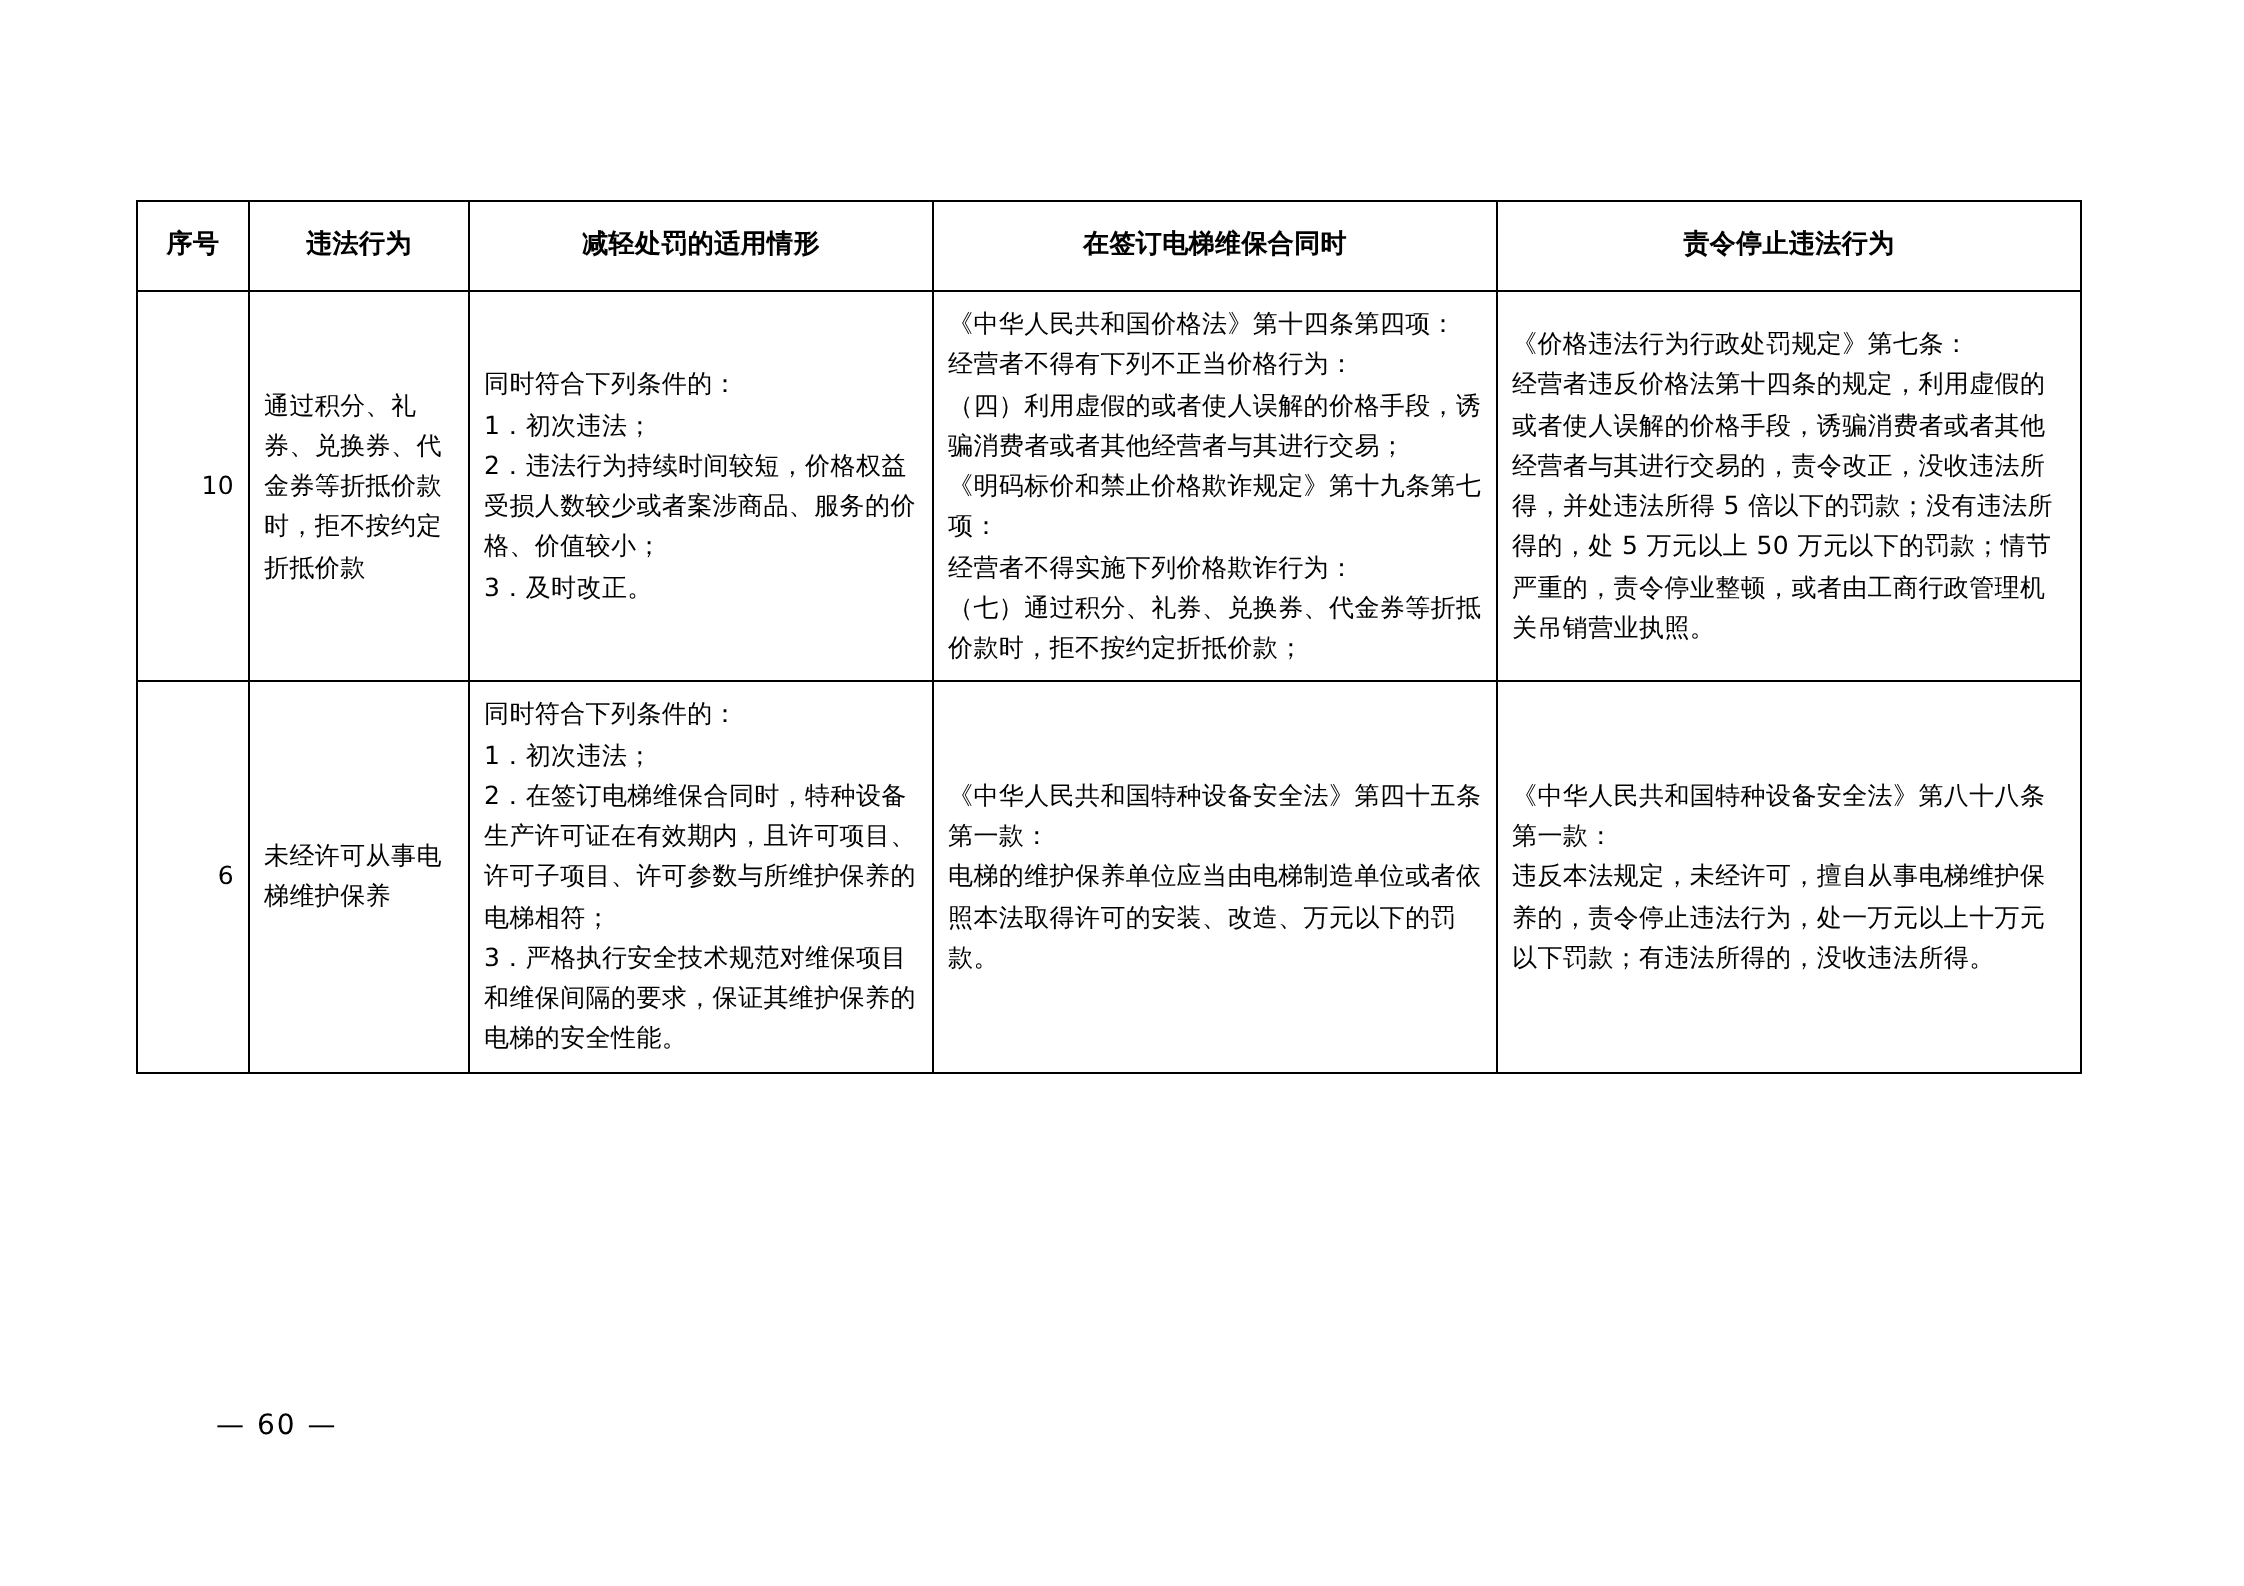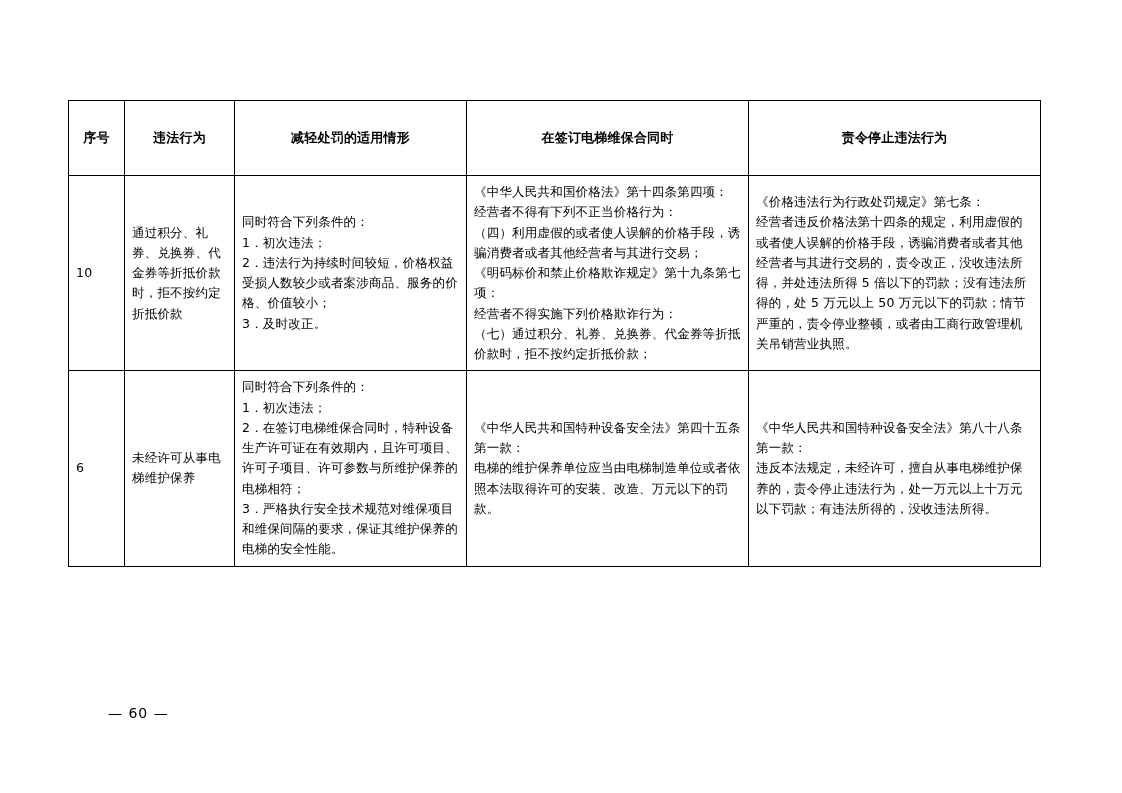--- a/index.html
+++ b/index.html
@@ -36,31 +36,31 @@
     vertical-align: middle;
     padding: 6px 7px;
     font-size: 12.5px;
     line-height: 1.62;
     letter-spacing: 0.2px;
   }
   table.doc-table th {
     text-align: center;
     font-weight: bold;
     font-size: 13px;
-    padding: 24px 4px;
+    padding: 9px 4px;
     height: 26px;
   }
   col.c0 { width: 56px; }
   col.c1 { width: 110px; }
   col.c2 { width: 232px; }
   col.c3 { width: 282px; }
   col.c4 { width: 292px; }
 
   td.idx {
-    text-align: left;
+    text-align: right;
     vertical-align: middle;
     font-size: 13px;
     margin-left: 48px;
   }
   td.behavior {
     vertical-align: middle;
   }
   td.cond, td.basis, td.penalty {
     vertical-align: top;
   }

